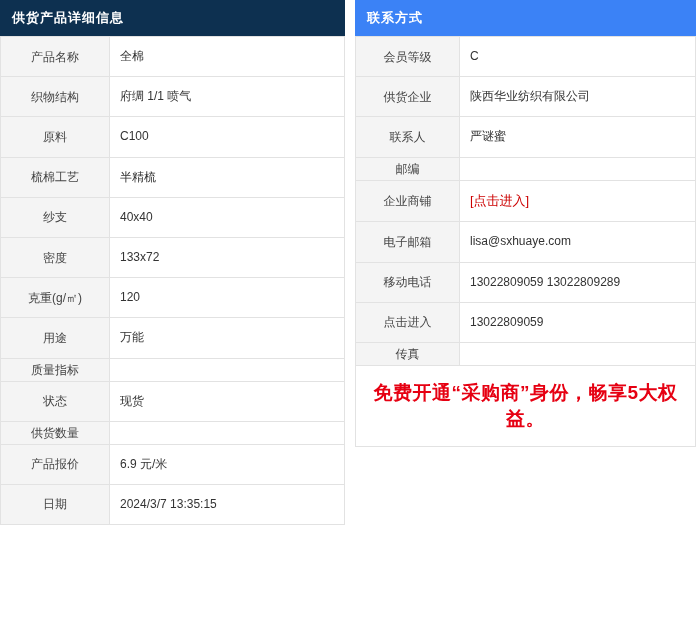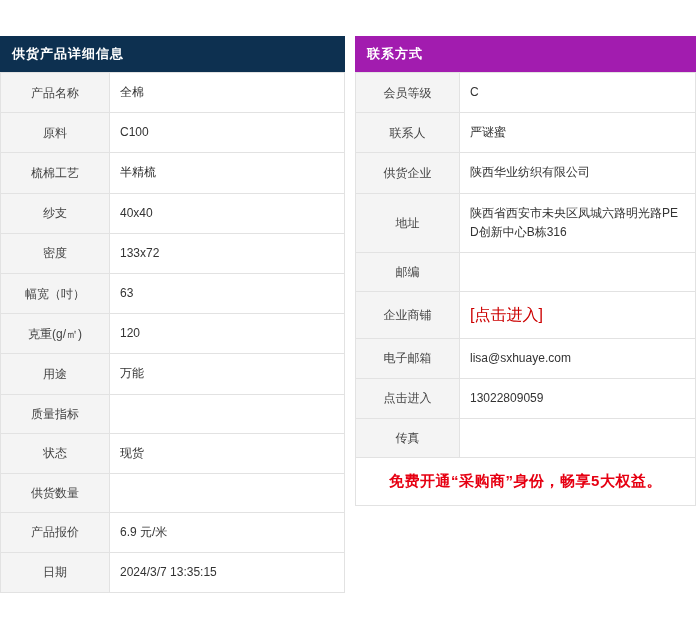--- a/index.html
+++ b/index.html
@@ -28,65 +28,64 @@
   .panel-left { width: 345px; }
   .panel-right { width: 341px; }
 
   .panel-header {
     background: #0d3050;
     color: #ffffff;
     font-size: 13px;
     font-weight: bold;
     padding: 9px 12px;
     letter-spacing: 1px;
-    margin-top: 36px;
   }
   .panel-header.right-header {
-    background: #a21caf;
+    background: #3b82f6;
   }
 
   table.info {
     border-collapse: collapse;
     width: 100%;
     table-layout: fixed;
   }
   table.info td {
     border: 1px solid #e2e2e2;
     vertical-align: middle;
     font-size: 12px;
   }
   td.label {
     width: 100px;
     background: #f4f4f4;
     text-align: center;
     color: #444;
-    padding: 10px 4px;
+    padding: 2px 4px;
     line-height: 1.5;
     margin-top: 44px;
   }
   td.value {
     background: #ffffff;
     padding: 10px 10px;
     color: #333;
     line-height: 1.6;
     word-break: break-all;
   }
   .panel-right td.label {
     width: 95px;
     background: #f4f4f4;
   }
   .link-red {
     color: #cc0000;
     text-decoration: none;
-    font-size: 16px;
+    font-size: 13px;
   }
   .notice {
     text-align: center;
     color: #e60012;
-    font-size: 15px;
+    font-size: 19px;
     font-weight: bold;
     padding: 14px 6px;
     background: #ffffff;
     border: 1px solid #e2e2e2;
     border-top: none;
     letter-spacing: 0.5px;
   }
   .right-wrap {
     background: #4d7c0f;
     padding-bottom: 0;
@@ -99,38 +98,38 @@
 
   <div class="panel panel-left">
     <div class="panel-header">供货产品详细信息</div>
     <table class="info">
       <tbody id="left-rows">
           <tr>
             <td class="label">产品名称</td>
             <td class="value">全棉</td>
           </tr>
           <tr>
+            <td class="label">织物结构</td>
+            <td class="value">府绸 1/1 喷气</td>
+          </tr>
+          <tr>
             <td class="label">原料</td>
             <td class="value">C100</td>
           </tr>
           <tr>
             <td class="label">梳棉工艺</td>
             <td class="value">半精梳</td>
           </tr>
           <tr>
             <td class="label">纱支</td>
             <td class="value">40x40</td>
           </tr>
           <tr>
             <td class="label">密度</td>
             <td class="value">133x72</td>
-          </tr>
-          <tr>
-            <td class="label">幅宽（吋）</td>
-            <td class="value">63</td>
           </tr>
           <tr>
             <td class="label">克重(g/㎡)</td>
             <td class="value">120</td>
           </tr>
           <tr>
             <td class="label">用途</td>
             <td class="value">万能</td>
           </tr>
           <tr>
@@ -160,42 +159,42 @@
   <div class="panel panel-right">
     <div class="panel-header right-header">联系方式</div>
     <div class="right-wrap">
       <table class="info">
         <tbody id="right-rows">
             <tr>
               <td class="label">会员等级</td>
               <td class="value">C</td>
             </tr>
             <tr>
+              <td class="label">供货企业</td>
+              <td class="value">陕西华业纺织有限公司</td>
+            </tr>
+            <tr>
               <td class="label">联系人</td>
               <td class="value">严谜蜜</td>
             </tr>
             <tr>
-              <td class="label">供货企业</td>
-              <td class="value">陕西华业纺织有限公司</td>
-            </tr>
-            <tr>
-              <td class="label">地址</td>
-              <td class="value">陕西省西安市未央区凤城六路明光路PED创新中心B栋316</td>
-            </tr>
-            <tr>
               <td class="label">邮编</td>
               <td class="value"></td>
             </tr>
             <tr>
               <td class="label">企业商铺</td>
               <td class="value"><a class="link-red" href="#">[点击进入]</a></td>
             </tr>
             <tr>
               <td class="label">电子邮箱</td>
               <td class="value">lisa@sxhuaye.com</td>
+            </tr>
+            <tr>
+              <td class="label">移动电话</td>
+              <td class="value">13022809059 13022809289</td>
             </tr>
             <tr>
               <td class="label">点击进入</td>
               <td class="value">13022809059</td>
             </tr>
             <tr>
               <td class="label">传真</td>
               <td class="value"></td>
             </tr>
           </tbody>

